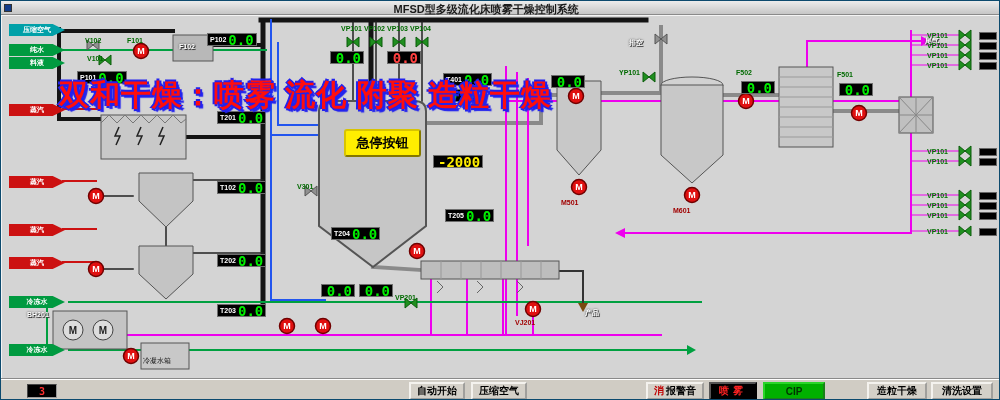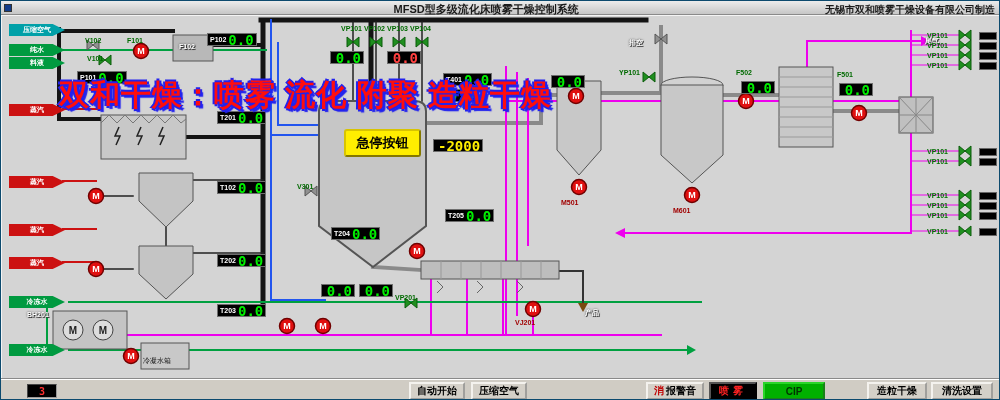--- a/index.html
+++ b/index.html
@@ -64,21 +64,20 @@
   .alarm-prefix{color:#c00000;margin-right:2px;}
 </style>
 </head>
 <body>
 
 <div class="screen">
 
   <div class="titlebar">
     <span class="appicon"></span>
     <span class="tb-title">MFSD型多级流化床喷雾干燥控制系统</span>
-    <span class="tb-company">无锡市双和喷雾干燥设备有限公司制造</span>
   </div>
 
   <div class="canvas">
 
     <svg class="diagram" width="1000" height="364" viewBox="0 0 1000 364">
       <defs>
         <g id="pump">
           <circle r="7.5" fill="#e01010" stroke="#700000" stroke-width="1.5"></circle>
           <text y="3" text-anchor="middle" font-size="9" font-weight="bold" fill="#ffffff" font-family="Liberation Sans, sans-serif">M</text>
         </g>
@@ -243,21 +242,21 @@
         <span class="dv vg">0.0</span>
       </div>
     <div class="disp" style="left:330px;top:212px">
         <span class="dl">T204</span>
         <span class="dv vg">0.0</span>
       </div>
     <div class="disp" style="left:444px;top:194px">
         <span class="dl">T205</span>
         <span class="dv vg">0.0</span>
       </div>
-    <div class="disp" style="left:432px;top:124px">
+    <div class="disp" style="left:432px;top:140px">
         <span class="dl"></span>
         <span class="dv vy">-2000</span>
       </div>
     <div class="disp" style="left:320px;top:269px">
         <span class="dl"></span>
         <span class="dv vg">0.0</span>
       </div>
     <div class="disp" style="left:358px;top:269px">
         <span class="dl"></span>
         <span class="dv vg">0.0</span>

